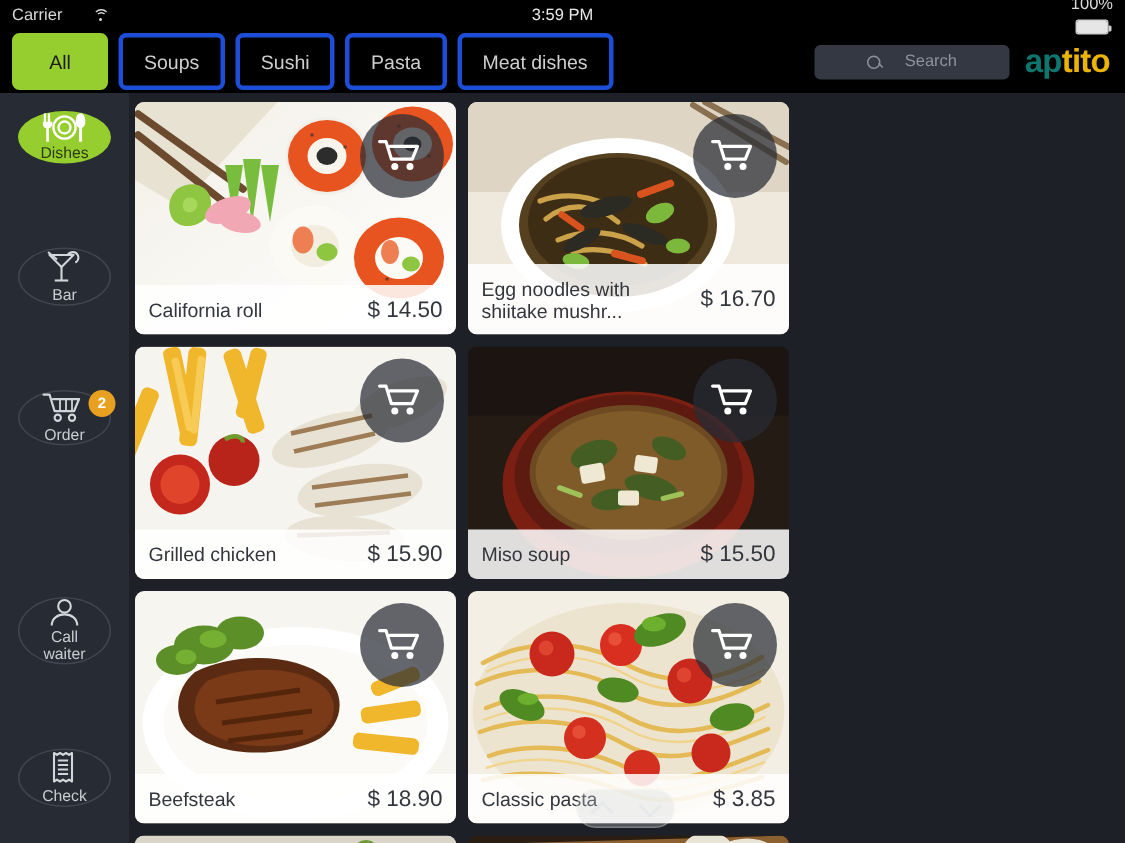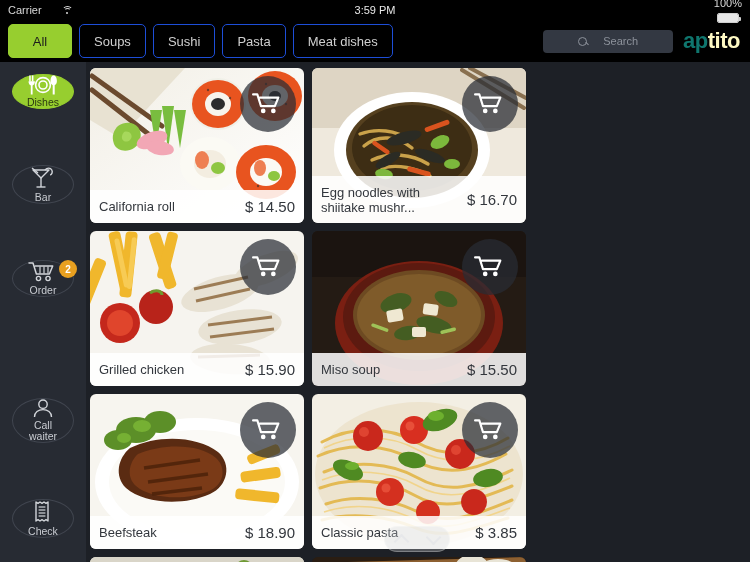--- a/index.html
+++ b/index.html
@@ -34,37 +34,37 @@
 
   
   .topnav {
     position: absolute; top: 20px; left: 0; width: 750px; height: 42px;
     background: #000; display: flex; align-items: center; padding: 0 8px;
   }
   .tabs { display: flex; align-items: center; gap: 7px; }
   .tab {
     height: 30px; padding: 16px 14px; border-radius: 5px;
     display: flex; align-items: center; justify-content: center;
-    font-size: 13px; color: #cfcfcf; border: 1px solid #1d4ed8;
+    font-size: 13px; color: #cfcfcf; border: 3px solid #1d4ed8;
     background: transparent; white-space: nowrap; cursor: pointer;
   }
   .tab.active { background: #97ce2f; color: #1c1c1c; border-color: #97ce2f; min-width: 64px; }
 
   .topright { margin-left: auto; display: flex; align-items: center; gap: 10px; }
   .searchbox {
     width: 130px; height: 23px; background: #333842; border-radius: 4px;
     display: flex; align-items: center; justify-content: center; gap: 16px;
     cursor: text;
   }
   .search-ph { font-size: 11px; color: #8d929b; }
   .mag { width: 9px; height: 9px; border: 1.3px solid #8d929b; border-radius: 50%; position: relative; }
   .mag::after { content:''; position:absolute; width:4px;height:1.3px;background:#8d929b;right:-3px;bottom:0px;transform:rotate(45deg);}
   .logo { font-size: 22px; font-weight: bold; letter-spacing: -0.5px; line-height: 1; padding-right: 2px; }
   .logo .o { color: #0f766e; }
-  .logo .g { color: #fef9c3; }
+  .logo .g { color: #eab308; }
 
   
   .sidebar {
     position: absolute; top: 62px; left: 0; width: 86px; height: 500px;
     background: #272b33; display: flex; flex-direction: column; align-items: center;
     padding-top: 12px;
     gap: 45px;
   }
   .side-item {
     width: 62px; height: 62px; border-radius: 50%; border: 1px solid #40454f;

